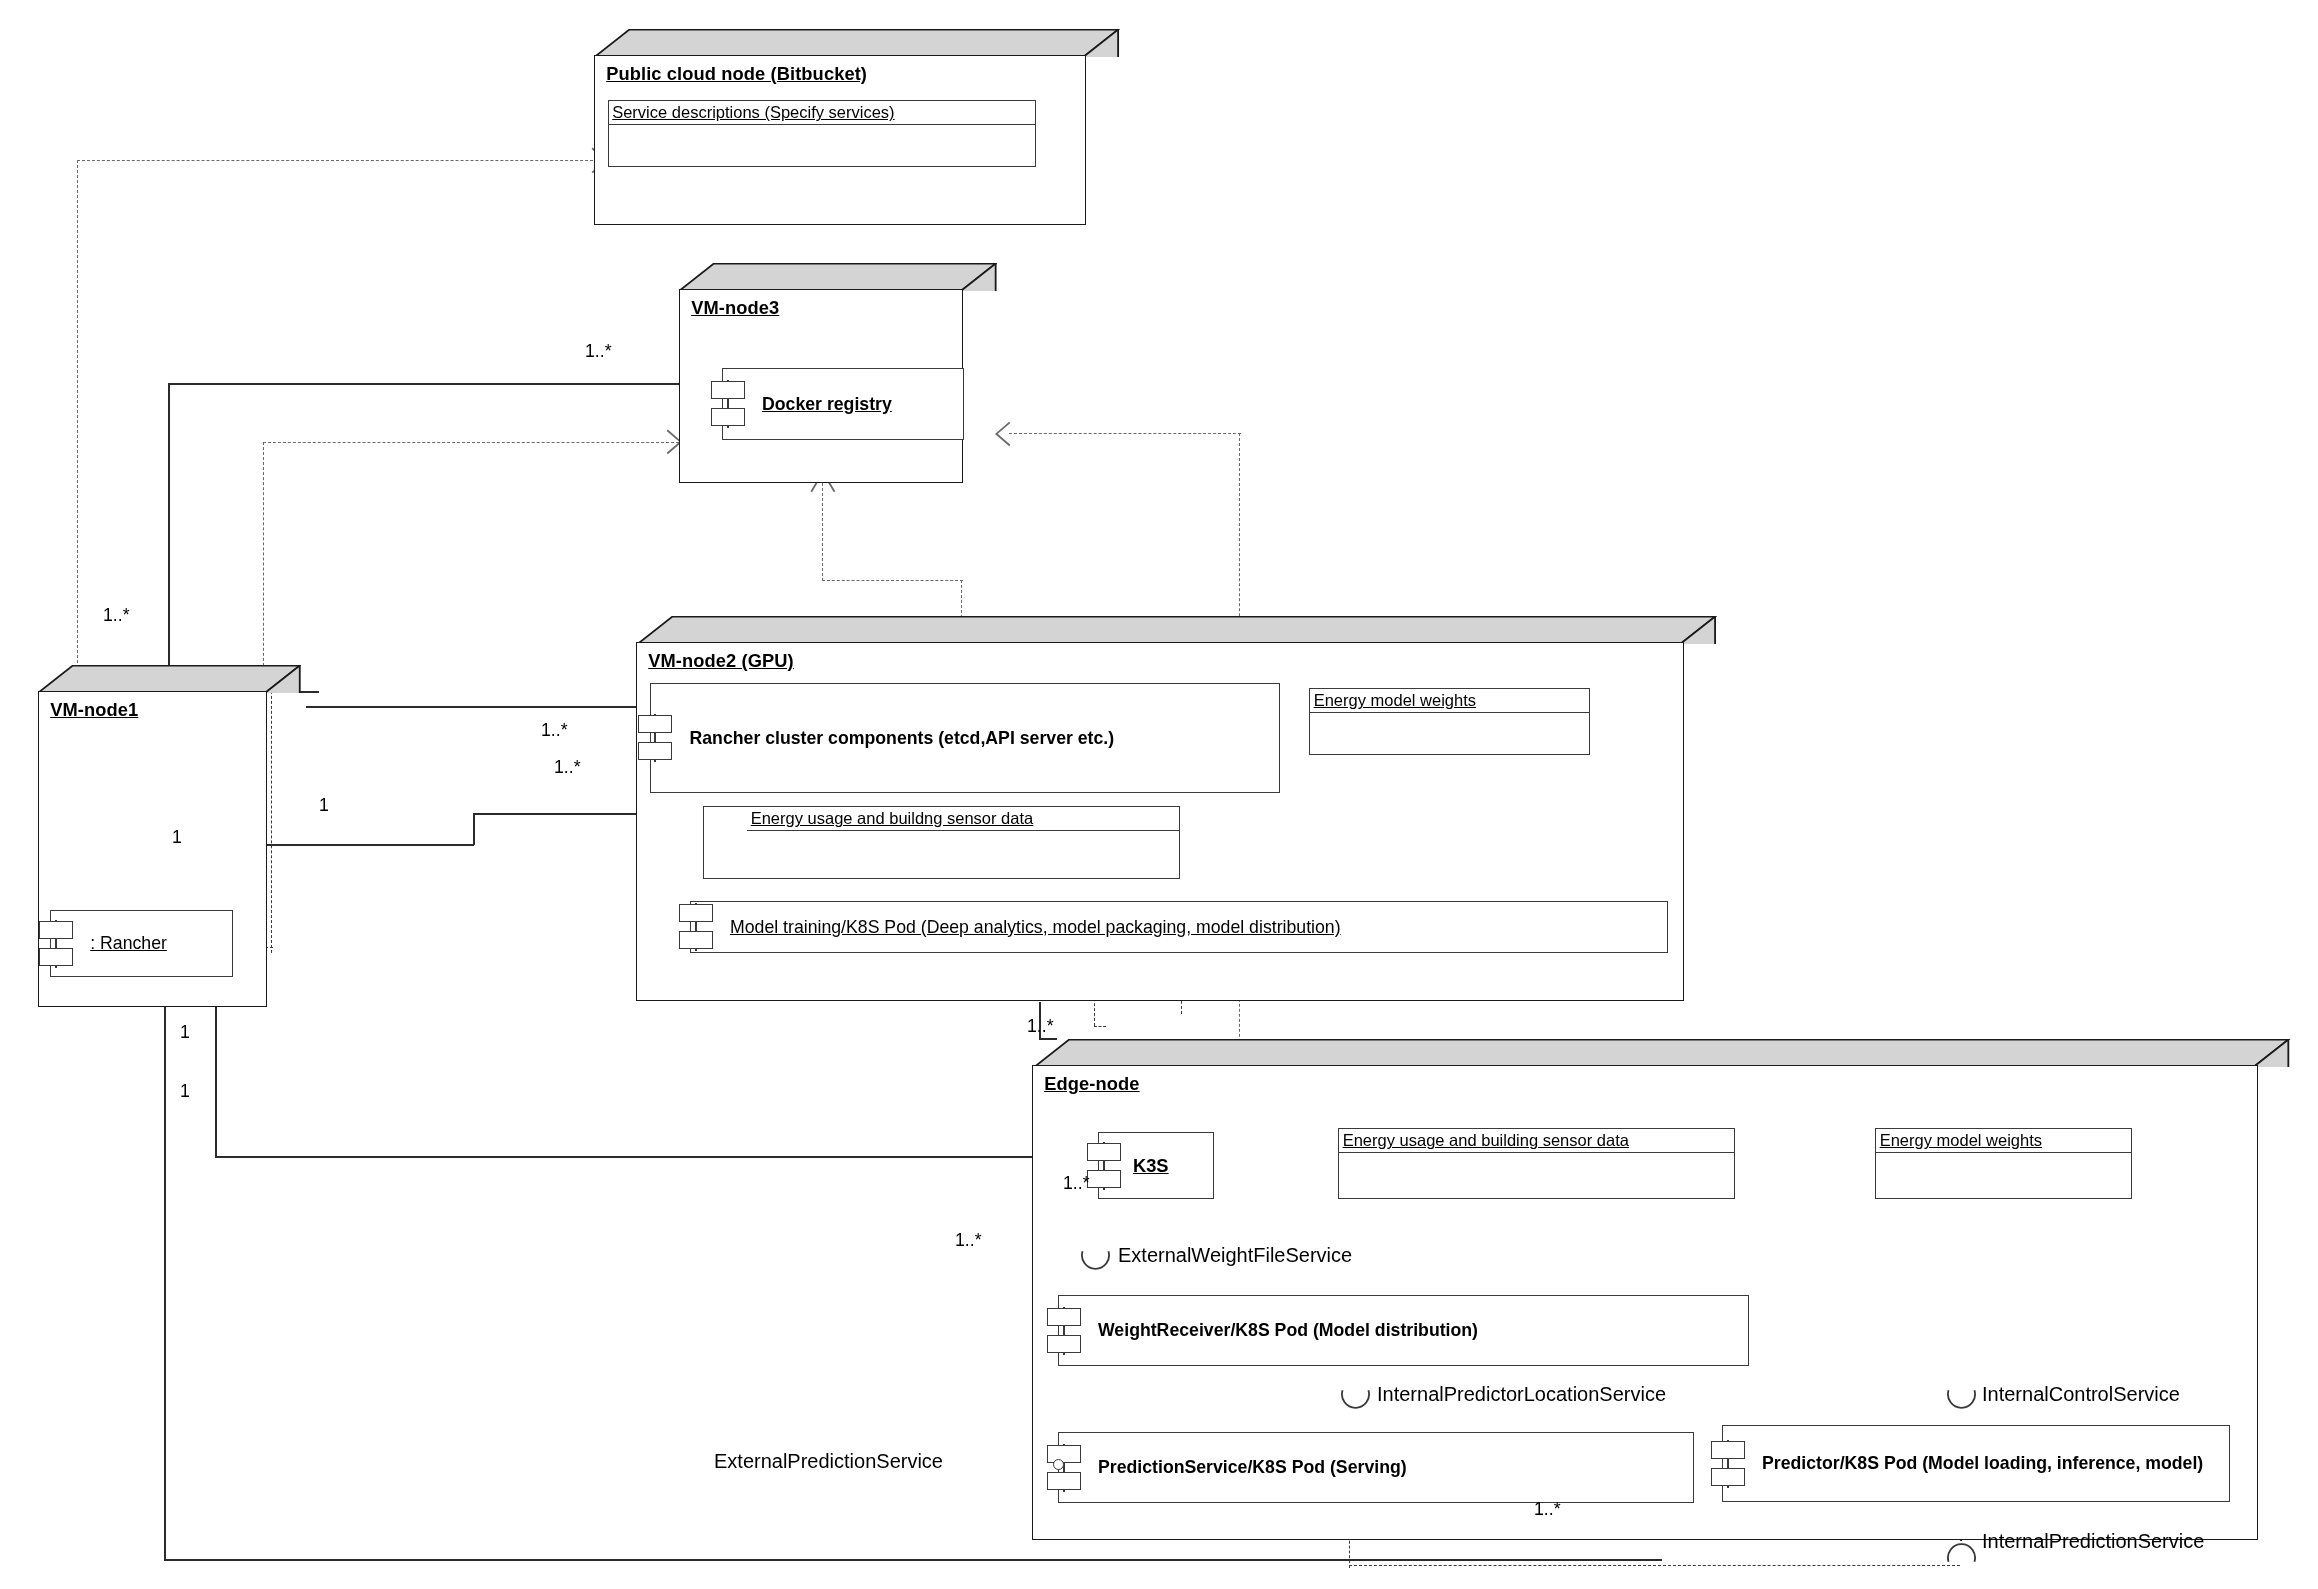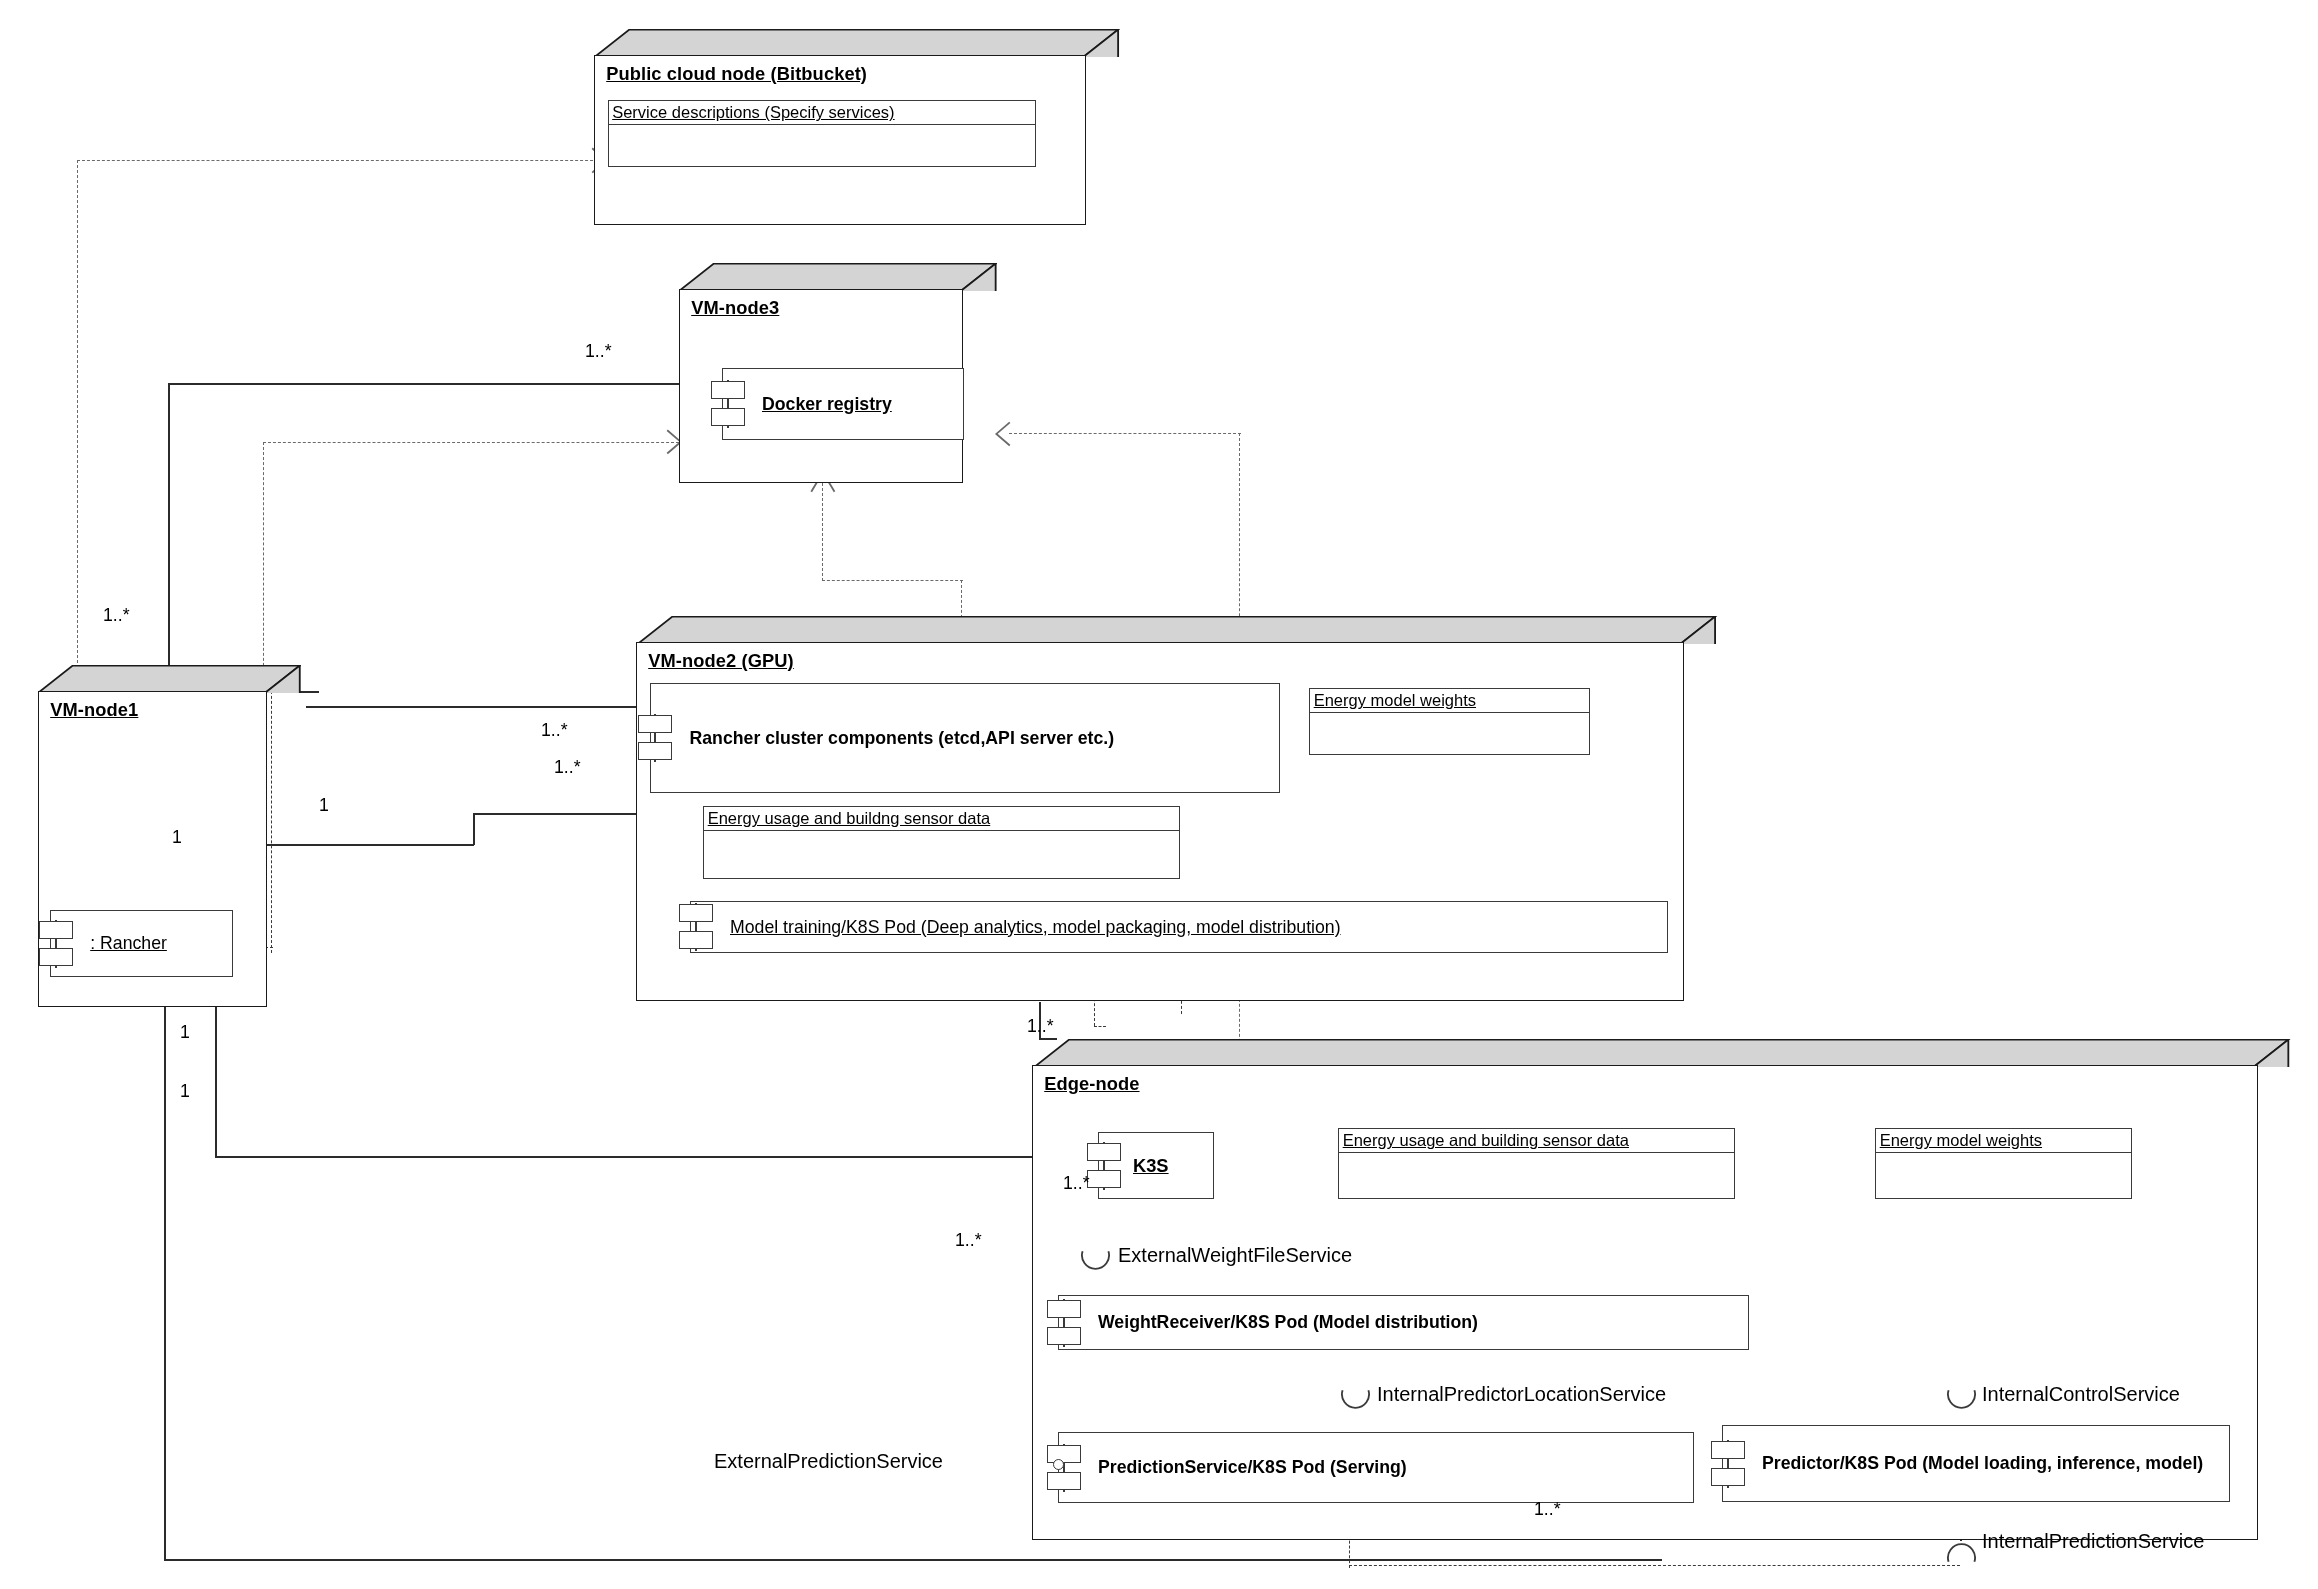--- a/index.html
+++ b/index.html
@@ -230,21 +230,21 @@
       <div class="lbl">Rancher cluster components (etcd,API server etc.)</div>
     </div>
 
     <div class="artifact" style="left:673px;top:72px;width:281px;height:67px;">
       <div class="hdr">
         <span>Energy model weights</span>
       </div>
       <div class="body"></div>
     </div>
 
-    <div class="artifact" style="left:67px;top:190px;width:477px;height:73px;">
+    <div class="artifact" style="left:67px;top:190px;width:477px;height:73px;padding-left:43px;">
       <div class="hdr">
         <span>Energy usage and buildng sensor data</span>
       </div>
       <div class="body"></div>
     </div>
 
     <div class="component plain" style="left:54px;top:285px;width:978px;height:52px;">
       <div class="cicon">
         <div class="spine"></div>
           <div class="bar b1"></div>
@@ -300,21 +300,21 @@
       <div class="body"></div>
     </div>
 
     <div class="artifact" style="left:843px;top:89px;width:257px;height:71px;">
       <div class="hdr">
         <span>Energy model weights</span>
       </div>
       <div class="body"></div>
     </div>
 
-    <div class="component" style="left:26px;top:256px;width:691px;height:55px;">
+    <div class="component" style="left:26px;top:256px;width:691px;height:71px;">
       <div class="cicon">
         <div class="spine"></div>
           <div class="bar b1"></div>
           <div class="bar b2"></div>
       </div>
       <div class="lbl">WeightReceiver/K8S Pod (Model distribution)</div>
     </div>
 
     <div class="component" style="left:26px;top:393px;width:636px;height:71px;">
       <div class="cicon">

